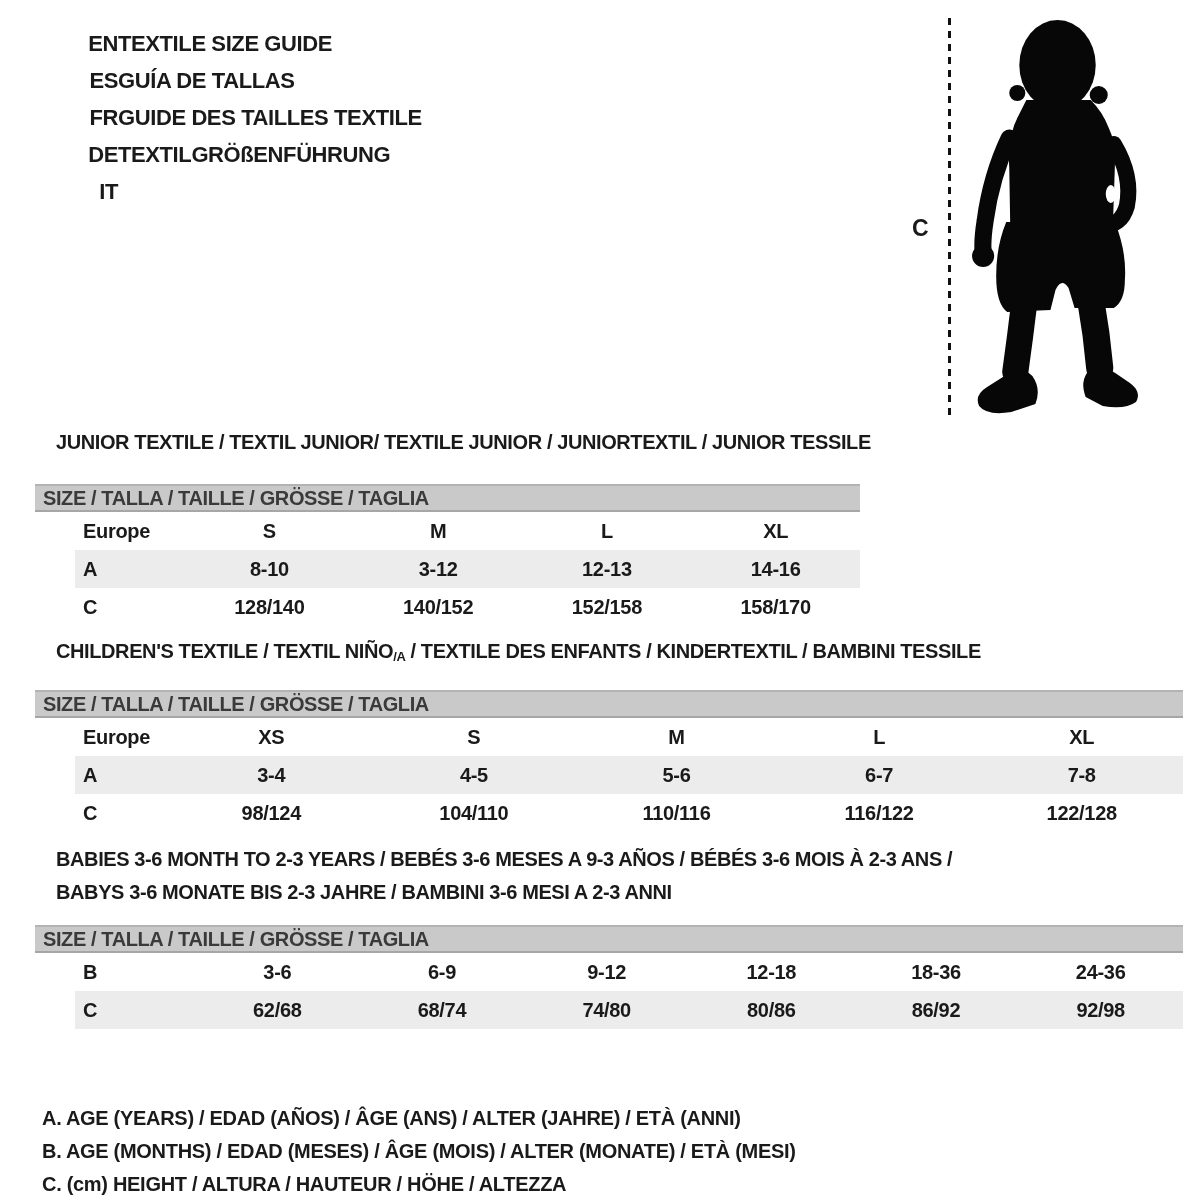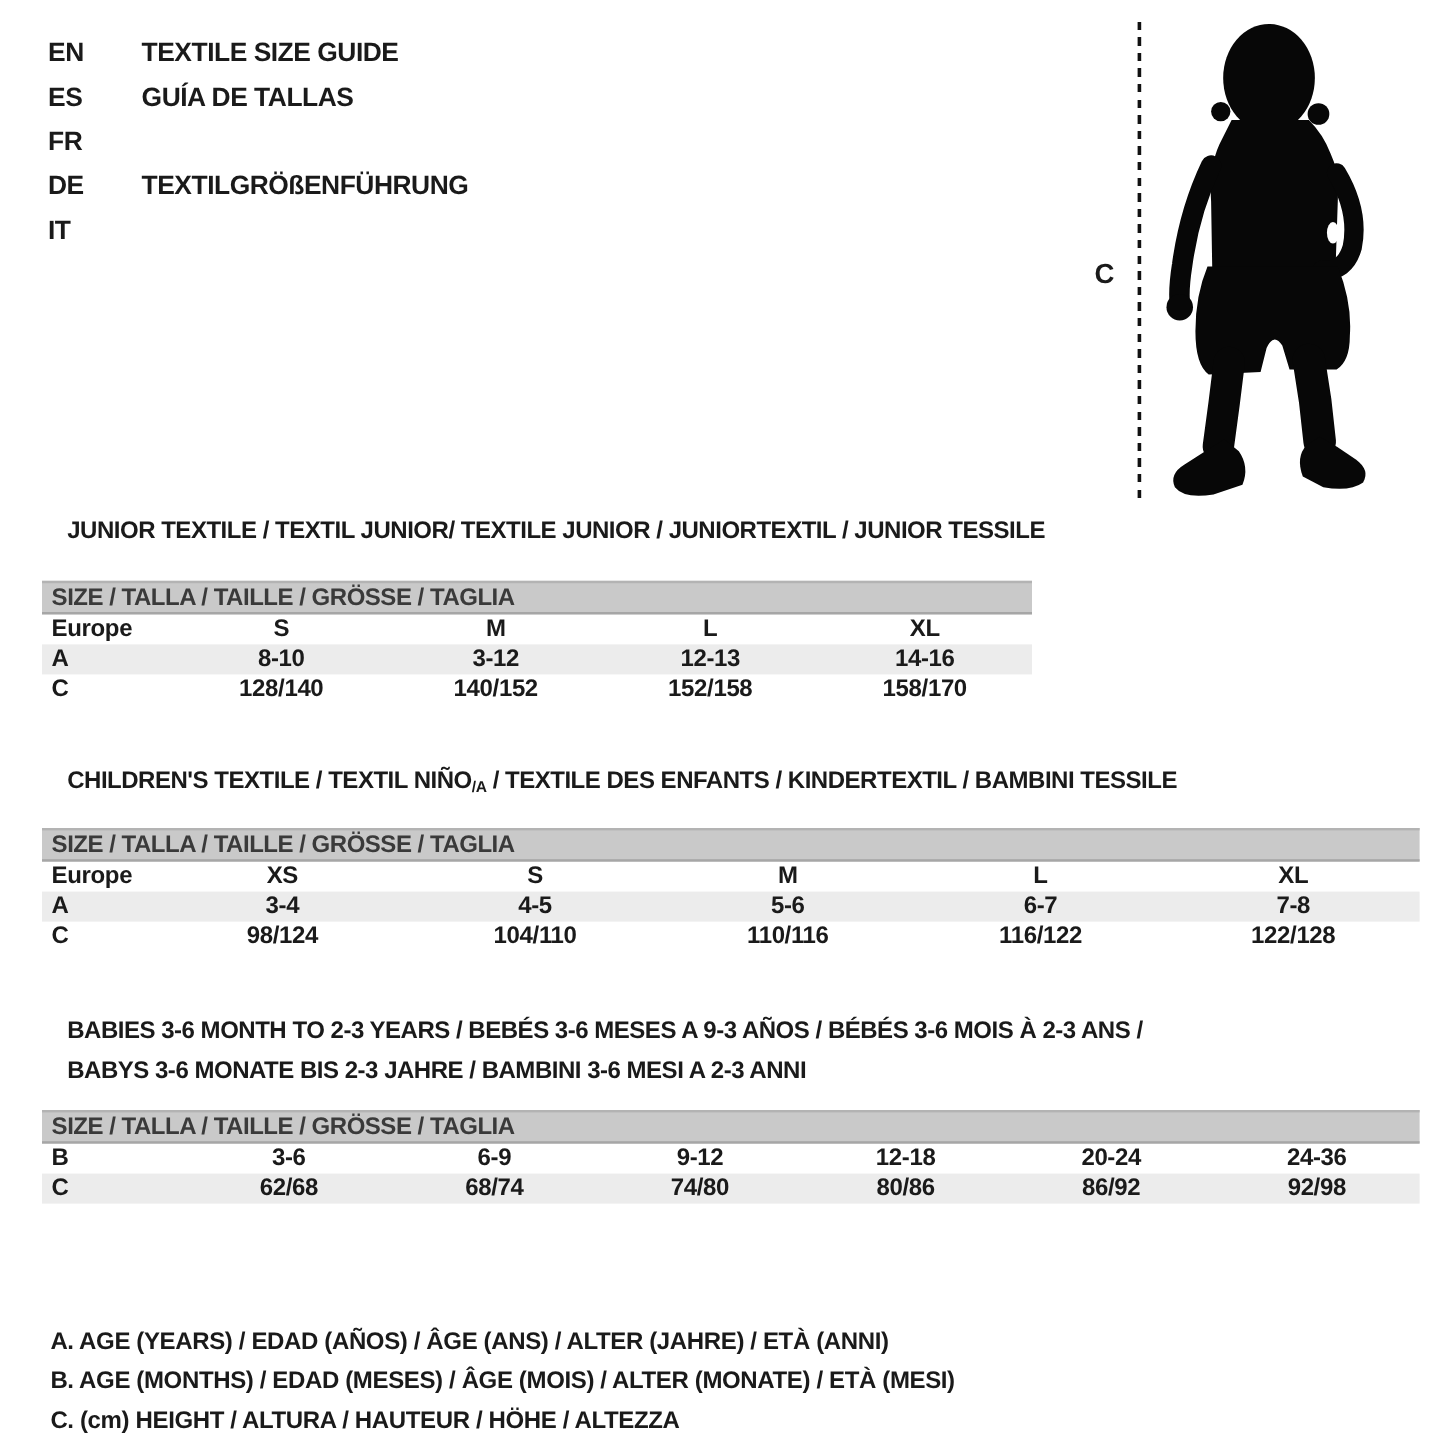--- a/index.html
+++ b/index.html
@@ -6,21 +6,21 @@
   .page{
     position:relative;
     width:1200px;height:1200px;
     background:#ffffff;
     font-family:"Liberation Sans", sans-serif;
     color:#1a1a1a;
     overflow:hidden;
   }
 
   
-  .lang-list{position:absolute;left:40px;top:33px;}
+  .lang-list{position:absolute;left:40px;top:33px;text-align:right;}
   .lang-row{display:flex;margin-bottom:15px;font-size:22px;font-weight:700;letter-spacing:-0.4px;line-height:22px;}
   .lang-code{width:78px;}
   .lang-label{white-space:nowrap;}
 
   
   .height-line{
     position:absolute;left:948px;top:18px;width:3px;height:397px;
     background:repeating-linear-gradient(to bottom,#111 0 7px,transparent 7px 13px);
   }
   .height-label{position:absolute;left:912px;top:215px;font-size:23px;font-weight:700;}
@@ -34,21 +34,21 @@
   .size-table{position:absolute;}
   .bar{
     height:28px;background:#c9c9c9;
     border-top:2px solid #b3b3b3;border-bottom:2px solid #a6a6a6;
     box-sizing:border-box;
     display:flex;align-items:center;
     padding-left:8px;
     font-size:20px;font-weight:700;color:#3a3a3a;letter-spacing:-0.4px;
     white-space:nowrap;
   }
-  .trow{display:grid;height:25px;align-items:center;font-size:20px;font-weight:700;letter-spacing:-0.3px;}
+  .trow{display:grid;height:38px;align-items:center;font-size:20px;font-weight:700;letter-spacing:-0.3px;margin-left:40px;}
   .trow.shaded{background:#ececec;}
   .cell{text-align:center;}
   .cell.lbl{text-align:left;padding-left:8px;}
   .t-junior{grid-template-columns:110px 1fr 1fr 1fr 1fr;}
   .t-children{grid-template-columns:95px 1fr 1fr 1fr 1fr 1fr;}
   .t-babies{grid-template-columns:120px 1fr 1fr 1fr 1fr 1fr 1fr;}
 
   
   .legend{position:absolute;left:42px;top:1072px;margin-top:36px;}
   .legend-line{font-size:20px;font-weight:700;letter-spacing:-0.3px;margin-bottom:12px;line-height:21px;white-space:nowrap;}
@@ -62,20 +62,21 @@
     <div class="lang-row">
       <span class="lang-code">EN</span>
       <span class="lang-label">TEXTILE SIZE GUIDE</span>
     </div>
     <div class="lang-row">
       <span class="lang-code">ES</span>
       <span class="lang-label">GUÍA DE TALLAS</span>
     </div>
     <div class="lang-row">
       <span class="lang-code">FR</span>
+      <span class="lang-label">GUIDE DES TAILLES TEXTILE</span>
     </div>
     <div class="lang-row">
       <span class="lang-code">DE</span>
       <span class="lang-label">TEXTILGRÖßENFÜHRUNG</span>
     </div>
     <div class="lang-row">
       <span class="lang-code">IT</span>
     </div>
   </div>
 
@@ -178,21 +179,21 @@
   <div class="size-table" style="left:35px;top:925px;width:1148px;">
     <div class="bar">
       <span>SIZE / TALLA / TAILLE / GRÖSSE / TAGLIA</span>
     </div>
     <div class="trow t-babies">
       <div class="cell lbl">B</div>
       <div class="cell">3-6</div>
       <div class="cell">6-9</div>
       <div class="cell">9-12</div>
       <div class="cell">12-18</div>
-      <div class="cell">20-24</div>
+      <div class="cell">18-36</div>
       <div class="cell">24-36</div>
     </div>
     <div class="trow t-babies shaded">
       <div class="cell lbl">C</div>
       <div class="cell">62/68</div>
       <div class="cell">68/74</div>
       <div class="cell">74/80</div>
       <div class="cell">80/86</div>
       <div class="cell">86/92</div>
       <div class="cell">92/98</div>

